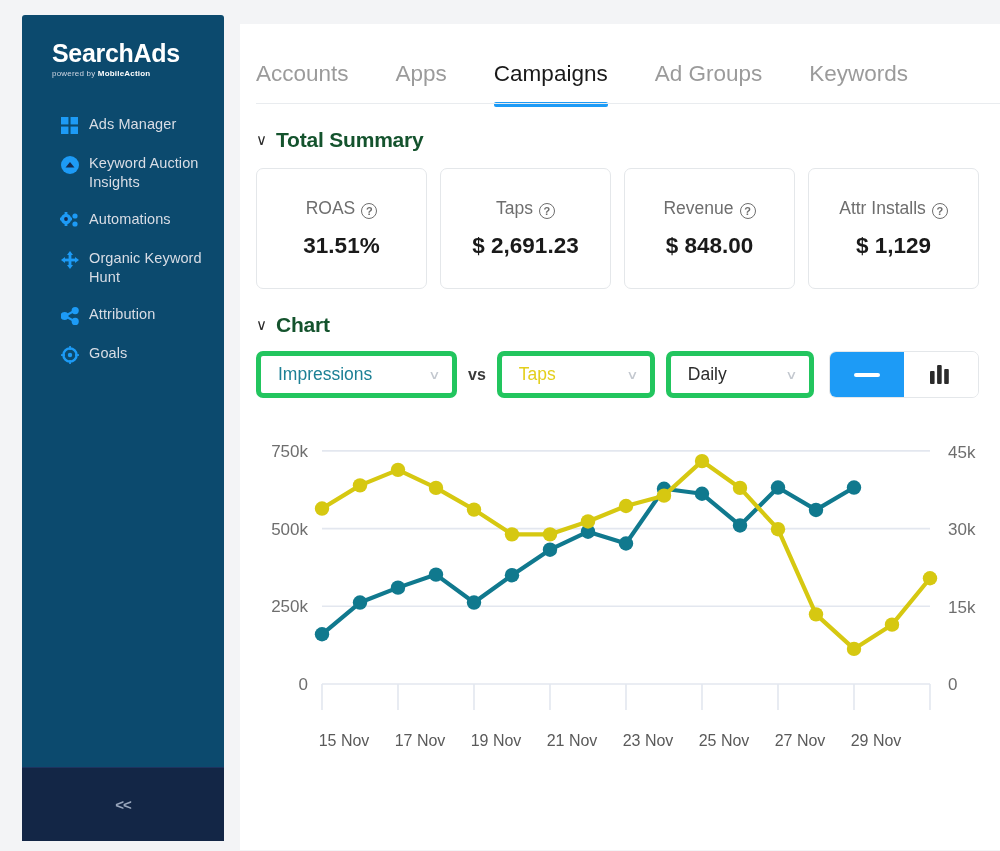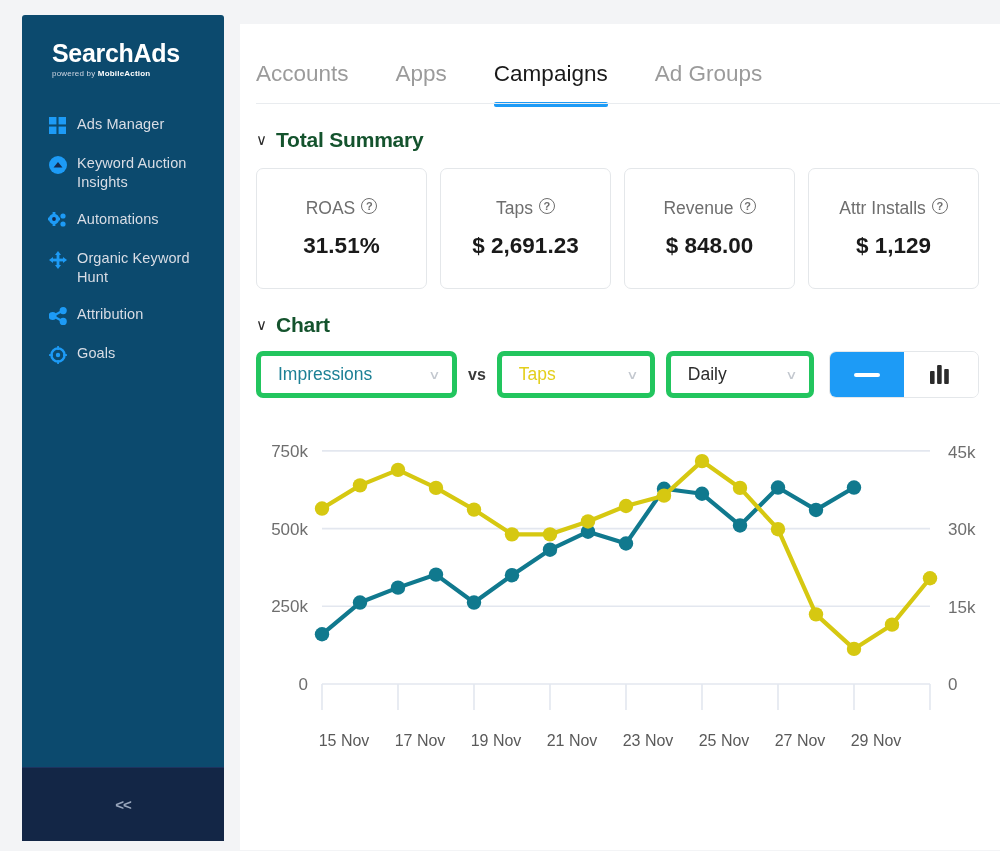--- a/index.html
+++ b/index.html
@@ -45,20 +45,21 @@
     white-space: nowrap;
   }
   .brand-sub .ma { font-weight: 700; color: #ffffff; }
   .nav { flex: 1; padding-top: 6px; }
   .nav-item {
     display: flex;
     align-items: flex-start;
     padding: 9px 14px 9px 26px;
     cursor: pointer;
     gap: 10px;
+    margin-left: 12px;
   }
   .nav-icon {
     flex: 0 0 19px;
     width: 19px; height: 21px;
     display: flex; align-items: center; justify-content: center;
   }
   .nav-label {
     font-size: 14.5px;
     color: #d9dde5;
     line-height: 19px;
@@ -157,21 +158,21 @@
     display: flex;
     flex-direction: column;
     align-items: center;
     justify-content: center;
     gap: 14px;
   }
   .card-label {
     font-size: 17.5px;
     color: #6e6e6e;
     display: flex;
-    align-items: flex-start;
+    align-items: flex-end;
     gap: 6px;
     white-space: nowrap;
   }
   .q-icon {
     display: inline-flex;
     align-items: center; justify-content: center;
     width: 16px; height: 16px;
     border: 1.4px solid #6e6e6e;
     border-radius: 50%;
     font-size: 11px;
@@ -367,20 +368,21 @@
     </div>
   </aside>
 
   <section class="main">
 
     <div class="tabs">
       <div class="tab">Accounts</div>
       <div class="tab">Apps</div>
       <div class="tab active">Campaigns</div>
       <div class="tab">Ad Groups</div>
+      <div class="tab">Keywords</div>
       <div class="tabs-rule"></div>
     </div>
 
     <div class="section-head">
       <span class="chevron">∨</span>
       <span class="section-title">Total Summary</span>
     </div>
 
     <div class="cards">
       <div class="card">

